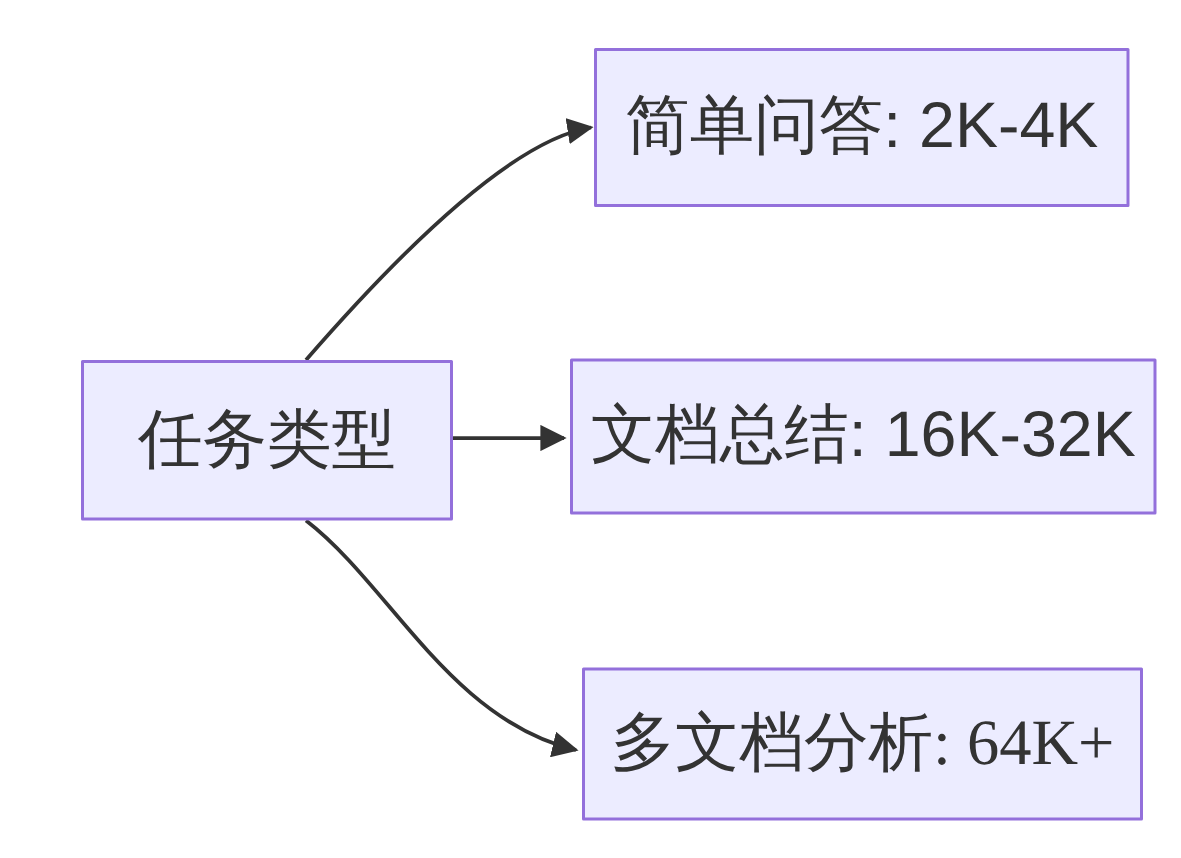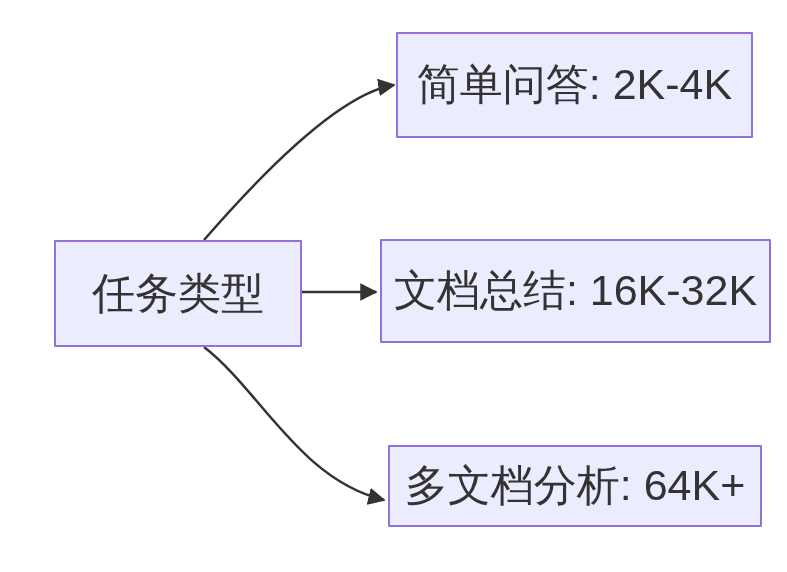--- a/index.html
+++ b/index.html
@@ -43,21 +43,21 @@
     border-radius: 1px;
     color: var(--text-color);
     font-size: 43px;
     line-height: 1.2;
     white-space: nowrap;
     text-align: center;
   }
   .node-root   { left: 33px;  top: 240px; width: 248px; height: 107px; margin-left: 21px; }
   .node-b0     { left: 396px; top: 32px;  width: 357px; height: 106px; }
   .node-b1     { left: 380px; top: 239px; width: 391px; height: 104px; }
-  .node-b2     { left: 388px; top: 445px; width: 374px; height: 82px; }
+  .node-b2     { left: 388px; top: 445px; width: 374px; height: 102px; font-family: Liberation Serif, serif; }
 </style>
 </head>
 <body>
 
 <div class="canvas">
 
   <svg class="edges" width="787" height="572" viewBox="0 0 787 572" xmlns="http://www.w3.org/2000/svg">
     <defs>
       <marker id="arrowhead" viewBox="0 0 10 10" refX="9" refY="5" markerWidth="7" markerHeight="7" orient="auto">
         <path class="arrowhead-shape" d="M0,0 L10,5 L0,10 Z"></path>

